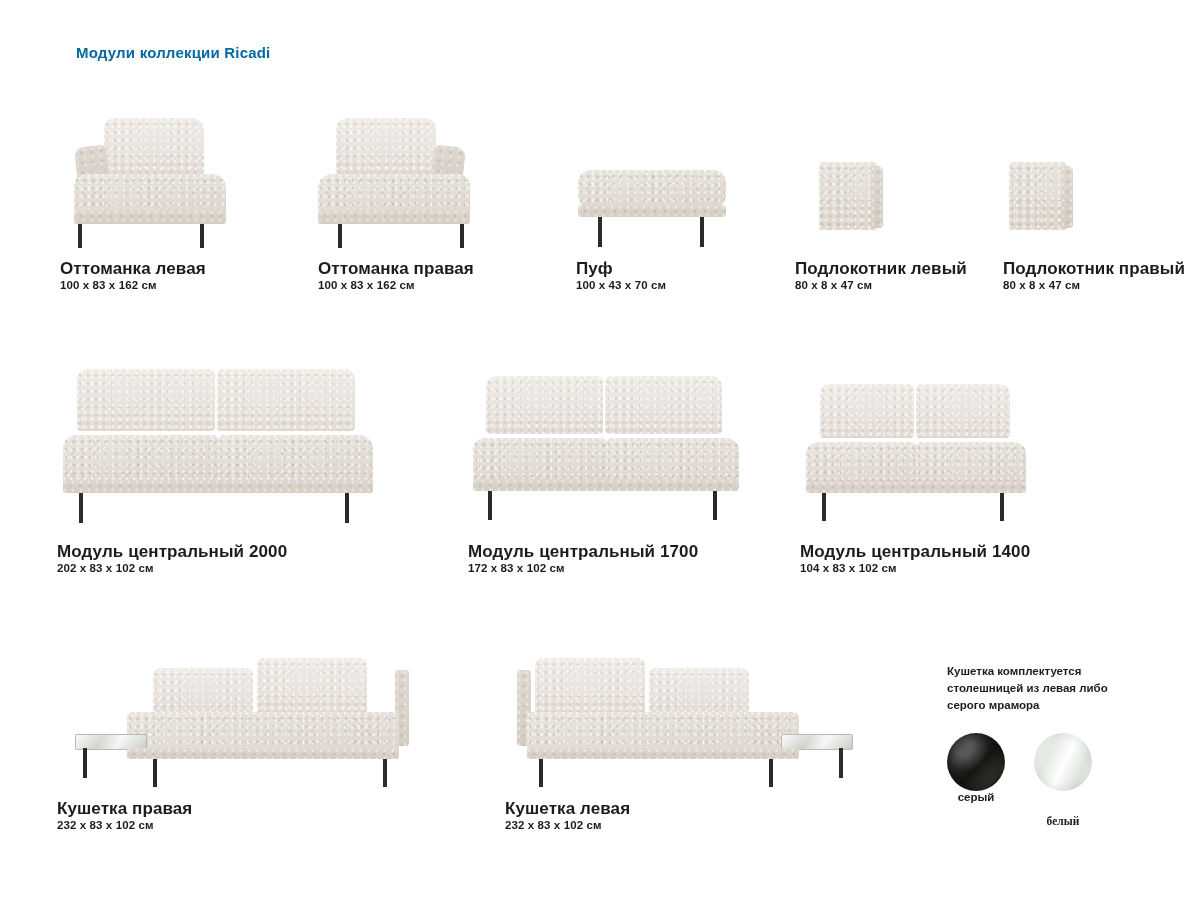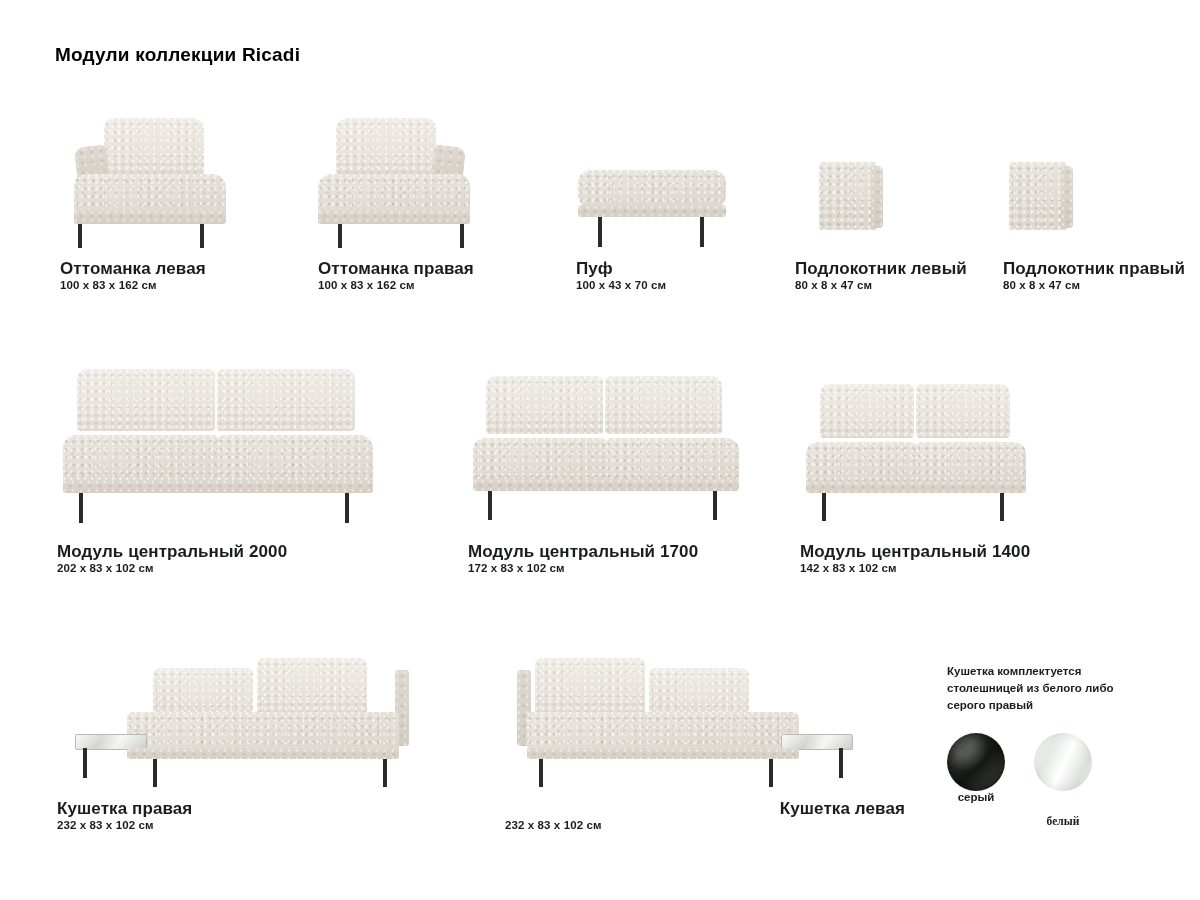--- a/index.html
+++ b/index.html
@@ -15,26 +15,26 @@
     overflow: hidden;
     position: relative;
   }
   .page {
     position: relative;
     width: 1200px;
     height: 900px;
   }
   .page-title {
     position: absolute;
-    left: 55px;
+    left: 76px;
     top: 44px;
-    font-size: 19px;
+    font-size: 15px;
     font-weight: bold;
     letter-spacing: 0.2px;
-    color: #000000;
+    color: #0369a1;
   }
 
   
   .item {
     position: absolute;
   }
   .item .art {
     position: relative;
     width: 100%;
   }
@@ -228,21 +228,21 @@
     <div class="art" style="height:155px;">
       <div class="fab light" style="left:20px; top:4px; width:94px; height:54px; border-radius:10px 6px 4px 4px;"></div>
       <div class="fab light" style="left:116px; top:4px; width:94px; height:54px; border-radius:6px 10px 4px 4px;"></div>
       <div class="fab" style="left:6px; top:62px; width:110px; height:42px; border-radius:12px 5px 4px 4px;"></div>
       <div class="fab" style="left:116px; top:62px; width:110px; height:42px; border-radius:5px 12px 4px 4px;"></div>
       <div class="fab shade" style="left:6px; top:101px; width:220px; height:12px; border-radius:3px;"></div>
       <div class="leg" style="left:22px; top:113px; width:4px; height:28px;"></div>
       <div class="leg" style="left:200px; top:113px; width:4px; height:28px;"></div>
     </div>
     <div class="caption" style="margin-top:8px;">Модуль центральный 1400</div>
-    <div class="dims">142 x 83 x 102 см</div>
+    <div class="dims">104 x 83 x 102 см</div>
   </div>
 
   <div class="item" style="left:57px; top:640px; width:400px;">
     <div class="art" style="height:150px;">
 
       <div class="fab light" style="left:96px; top:28px; width:100px; height:48px; border-radius:8px 6px 4px 4px;"></div>
       <div class="fab light" style="left:200px; top:18px; width:110px; height:58px; border-radius:6px 8px 4px 4px;"></div>
 
       <div class="fab shade" style="left:338px; top:30px; width:14px; height:76px; border-radius:3px;"></div>
 
@@ -263,25 +263,25 @@
       <div class="fab shade" style="left:12px; top:30px; width:14px; height:76px; border-radius:3px;"></div>
       <div class="fab light" style="left:30px; top:18px; width:110px; height:58px; border-radius:8px 6px 4px 4px;"></div>
       <div class="fab light" style="left:144px; top:28px; width:100px; height:48px; border-radius:6px 8px 4px 4px;"></div>
       <div class="fab" style="left:22px; top:72px; width:272px; height:40px; border-radius:4px 6px 4px 4px;"></div>
       <div class="marble-top" style="left:276px; top:94px; width:70px; height:14px; border-radius:2px;"></div>
       <div class="fab shade" style="left:22px; top:108px; width:272px; height:11px; border-radius:3px;"></div>
       <div class="leg" style="left:34px; top:119px; width:4px; height:28px;"></div>
       <div class="leg" style="left:264px; top:119px; width:4px; height:28px;"></div>
       <div class="leg" style="left:334px; top:108px; width:4px; height:30px;"></div>
     </div>
-    <div class="caption" style="margin-top:10px;text-align:right;">Кушетка левая</div>
+    <div class="caption" style="margin-top:10px;">Кушетка левая</div>
     <div class="dims">232 x 83 x 102 см</div>
   </div>
 
-  <div class="note" style="left:947px; top:663px;">Кушетка комплектуется столешницей из белого либо серого правый</div>
+  <div class="note" style="left:947px; top:663px;">Кушетка комплектуется столешницей из левая либо серого мрамора</div>
 
   <div class="swatch grey" style="left:947px; top:733px;"></div>
   <div class="swatch-label" style="left:936px; top:791px;">серый</div>
 
   <div class="swatch white" style="left:1034px; top:733px;"></div>
   <div class="swatch-label" style="left:1023px; top:815px;font-family:Liberation Serif, serif;">белый</div>
 
 </div>
 
 </body></html>

